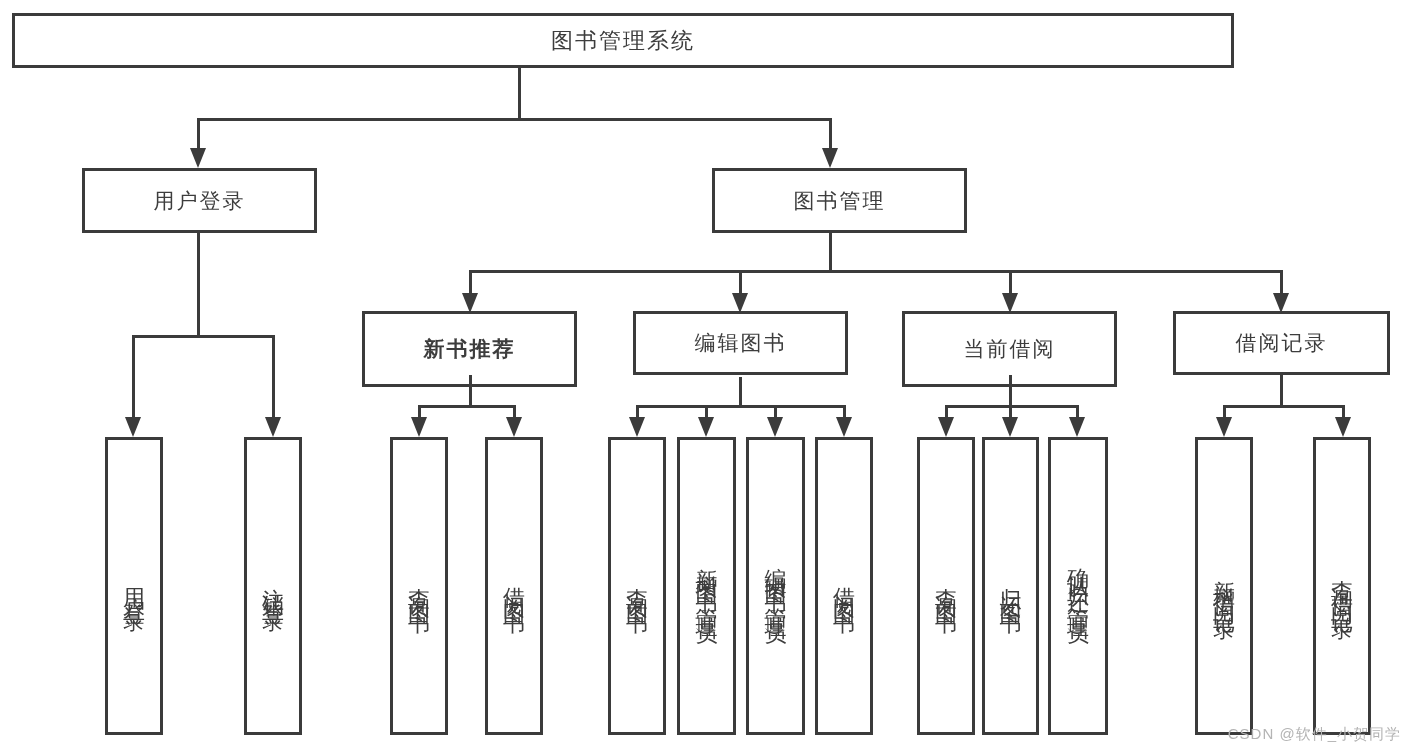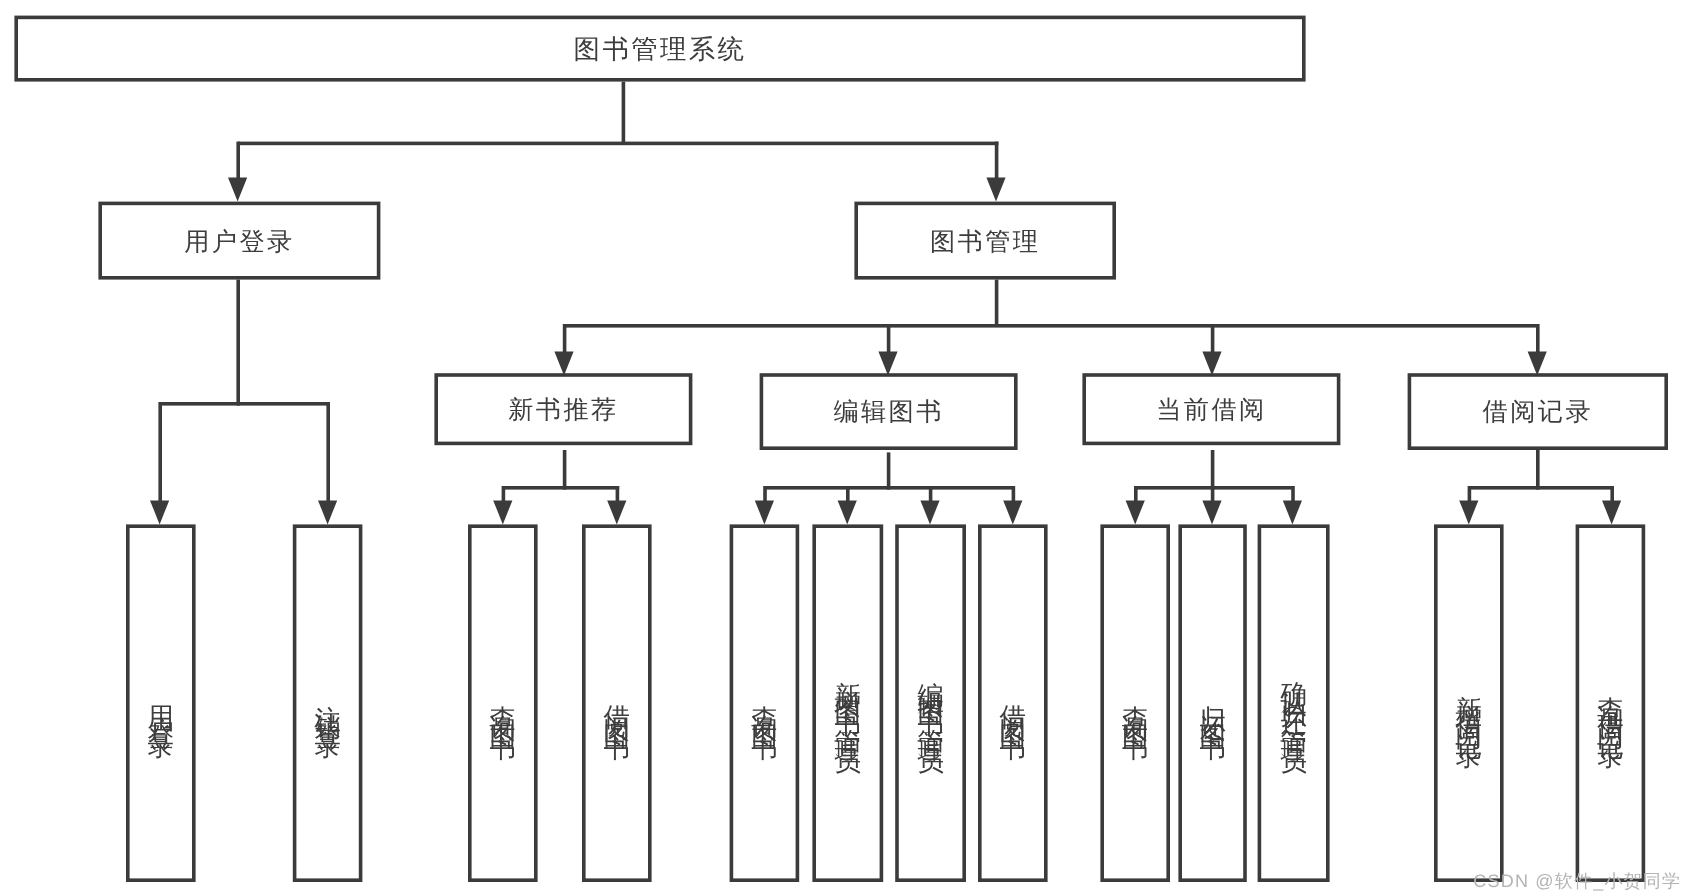--- a/index.html
+++ b/index.html
@@ -55,28 +55,28 @@
     font-size:15px;
     letter-spacing:1px;
     white-space:nowrap;
   }
 </style>
 </head>
 <body>
 
 <div id="stage">
 
-  <div class="box title" style="left:12px;top:13px;width:1076px;height:55px;">图书管理系统</div>
+  <div class="box title" style="left:12px;top:13px;width:1222px;height:55px;">图书管理系统</div>
 
   <div class="box" style="left:82px;top:168px;width:235px;height:65px;">用户登录</div>
-  <div class="box" style="left:712px;top:168px;width:218px;height:65px;">图书管理</div>
+  <div class="box" style="left:712px;top:168px;width:255px;height:65px;">图书管理</div>
 
-  <div class="box" style="left:362px;top:311px;width:215px;height:60px;">新书推荐</div>
+  <div class="box" style="left:362px;top:311px;width:215px;height:76px;font-weight:bold;">新书推荐</div>
   <div class="box" style="left:633px;top:311px;width:215px;height:64px;">编辑图书</div>
-  <div class="box" style="left:902px;top:311px;width:215px;height:60px;">当前借阅</div>
+  <div class="box" style="left:902px;top:311px;width:215px;height:76px;">当前借阅</div>
   <div class="box" style="left:1173px;top:311px;width:217px;height:64px;">借阅记录</div>
 
   <div class="leaf" style="left:105px;">用户登录</div>
   <div class="leaf" style="left:244px;">注销登录</div>
 
   <div class="leaf" style="left:390px;">查询图书</div>
   <div class="leaf" style="left:485px;">借阅图书</div>
 
   <div class="leaf" style="left:608px;">查询图书</div>
   <div class="leaf" style="left:677px;width:59px;">新增图书（管理员）</div>

